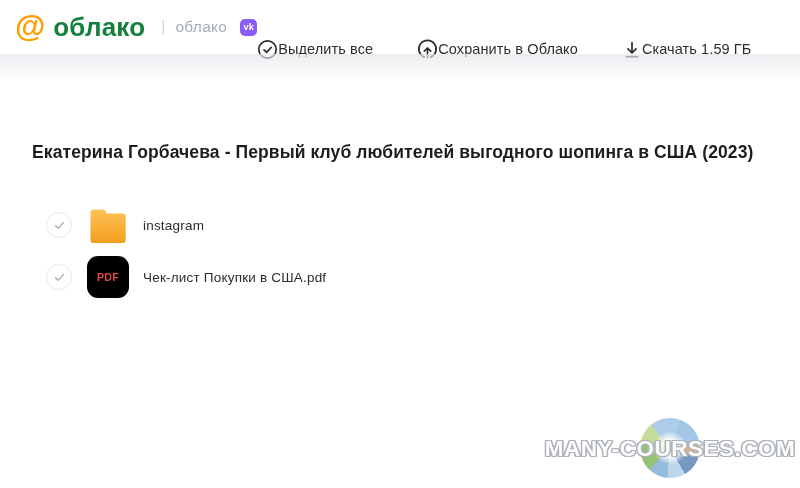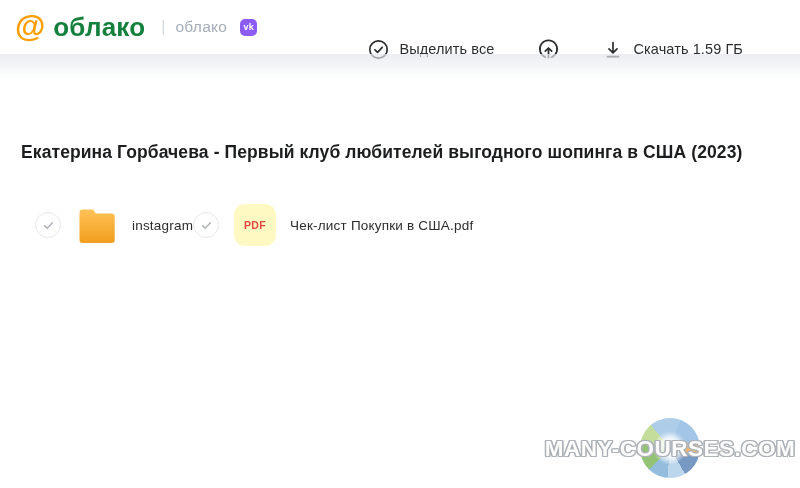--- a/index.html
+++ b/index.html
@@ -71,49 +71,49 @@
   .actions {
     display: flex;
     align-items: center;
     gap: 44px;
     margin-left: auto;
     margin-right: 57px;
   }
   .action-btn {
     display: flex;
     align-items: center;
-    gap: 10px;
     background: none;
     border: none;
     font-family: inherit;
     font-size: 14.5px;
     color: #2c2d2e;
     cursor: pointer;
     white-space: nowrap;
     letter-spacing: 0.1px;
     margin-top: 44px;
   }
   .action-btn svg { display: block; }
 
   
-  .content { padding: 0 21px; }
+  .content { padding: 0 32px; }
   .page-title {
     margin-top: 88px;
     font-size: 17.5px;
     font-weight: bold;
     color: #1c1d1e;
     letter-spacing: 0.1px;
     white-space: nowrap;
   }
 
   .file-list {
     margin-top: 36px;
     padding-left: 14px; 
     display: flex;
-    flex-direction: row;
+    flex-direction: column;
+    justify-content: flex-end;
   }
   .file-row {
     display: flex;
     align-items: center;
     height: 52px;
     cursor: pointer;
   }
   .row-checkbox {
     width: 26px; height: 26px;
     border-radius: 50%;
@@ -149,21 +149,21 @@
       linear-gradient(180deg,
         #4e3350 0%, #6e3f58 12%,
         #d8513c 20%, #e8793a 27%,
         #f2b13f 33%, #f6c44c 40%,
         #ec6f8f 48%, #d95f85 55%,
         #5a3a42 66%, #3c2b31 82%, #55404a 100%);
   }
   .pdf-icon {
     width: 42px; height: 42px;
     border-radius: 11px;
-    background: #fef9c3;
+    background: #000000;
     display: flex;
     align-items: center;
     justify-content: center;
     color: #e64545;
     font-size: 10.5px;
     font-weight: bold;
     letter-spacing: 0.4px;
   }
 
   
@@ -229,20 +229,21 @@
       <span>Выделить все</span>
     </button>
 
     <button class="action-btn">
       <span>
         <svg width="21" height="21" viewBox="0 0 21 21" fill="none">
           <path d="M7.2 18.1 A 8.7 8.7 0 1 1 13.8 18.1" stroke="#2c2d2e" stroke-width="1.7" stroke-linecap="round"></path>
           <path d="M10.5 18.6 V9.2 M7.3 12.2 L10.5 9 L13.7 12.2" stroke="#2c2d2e" stroke-width="1.7" stroke-linecap="round" stroke-linejoin="round"></path>
         </svg>
       </span>
+      <span>Сохранить в Облако</span>
     </button>
 
     <button class="action-btn">
       <span>
         <svg width="20" height="21" viewBox="0 0 20 21" fill="none">
           <path d="M10 3.5 V13.5 M6 9.8 L10 13.8 L14 9.8" stroke="#2c2d2e" stroke-width="1.7" stroke-linecap="round" stroke-linejoin="round"></path>
           <path d="M4.5 17.7 H15.5" stroke="#2c2d2e" stroke-width="1.7" stroke-linecap="round"></path>
         </svg>
       </span>
       <span>Скачать 1.59 ГБ</span>

